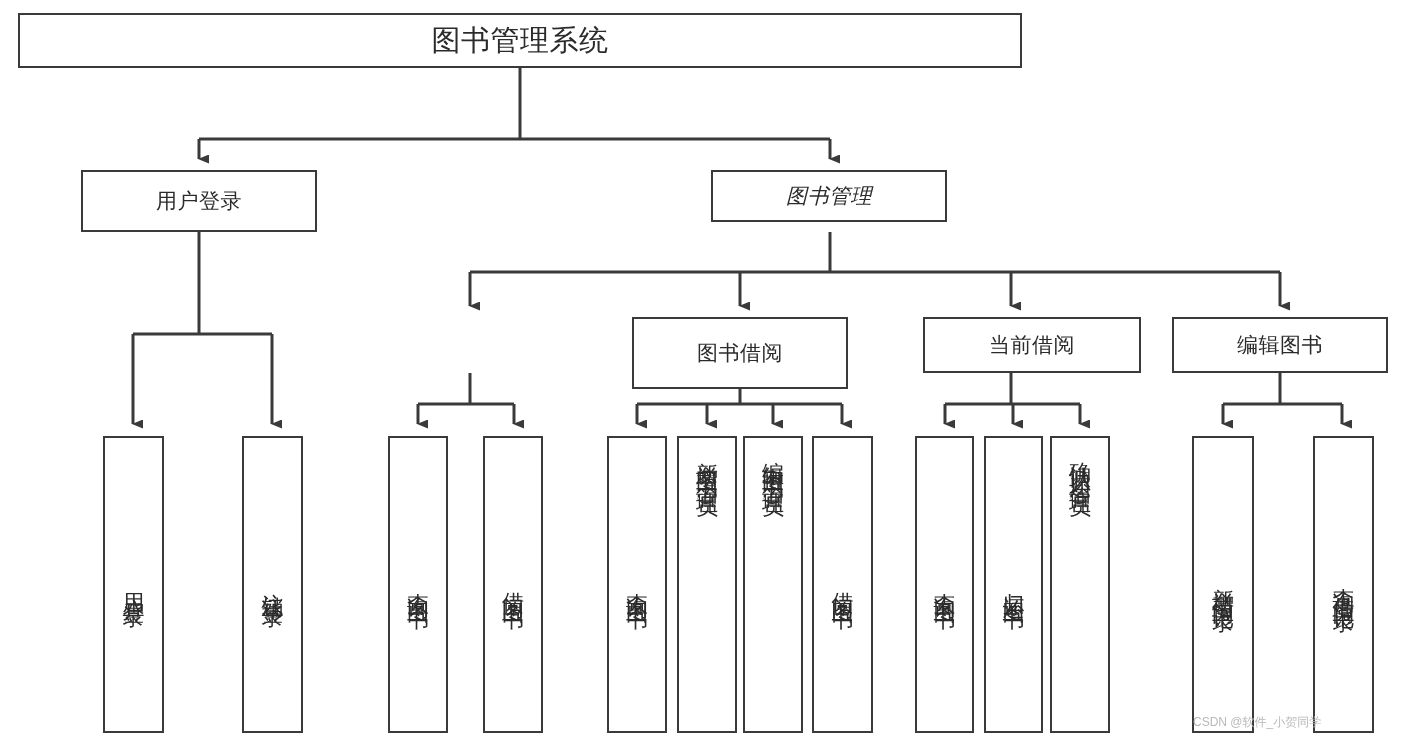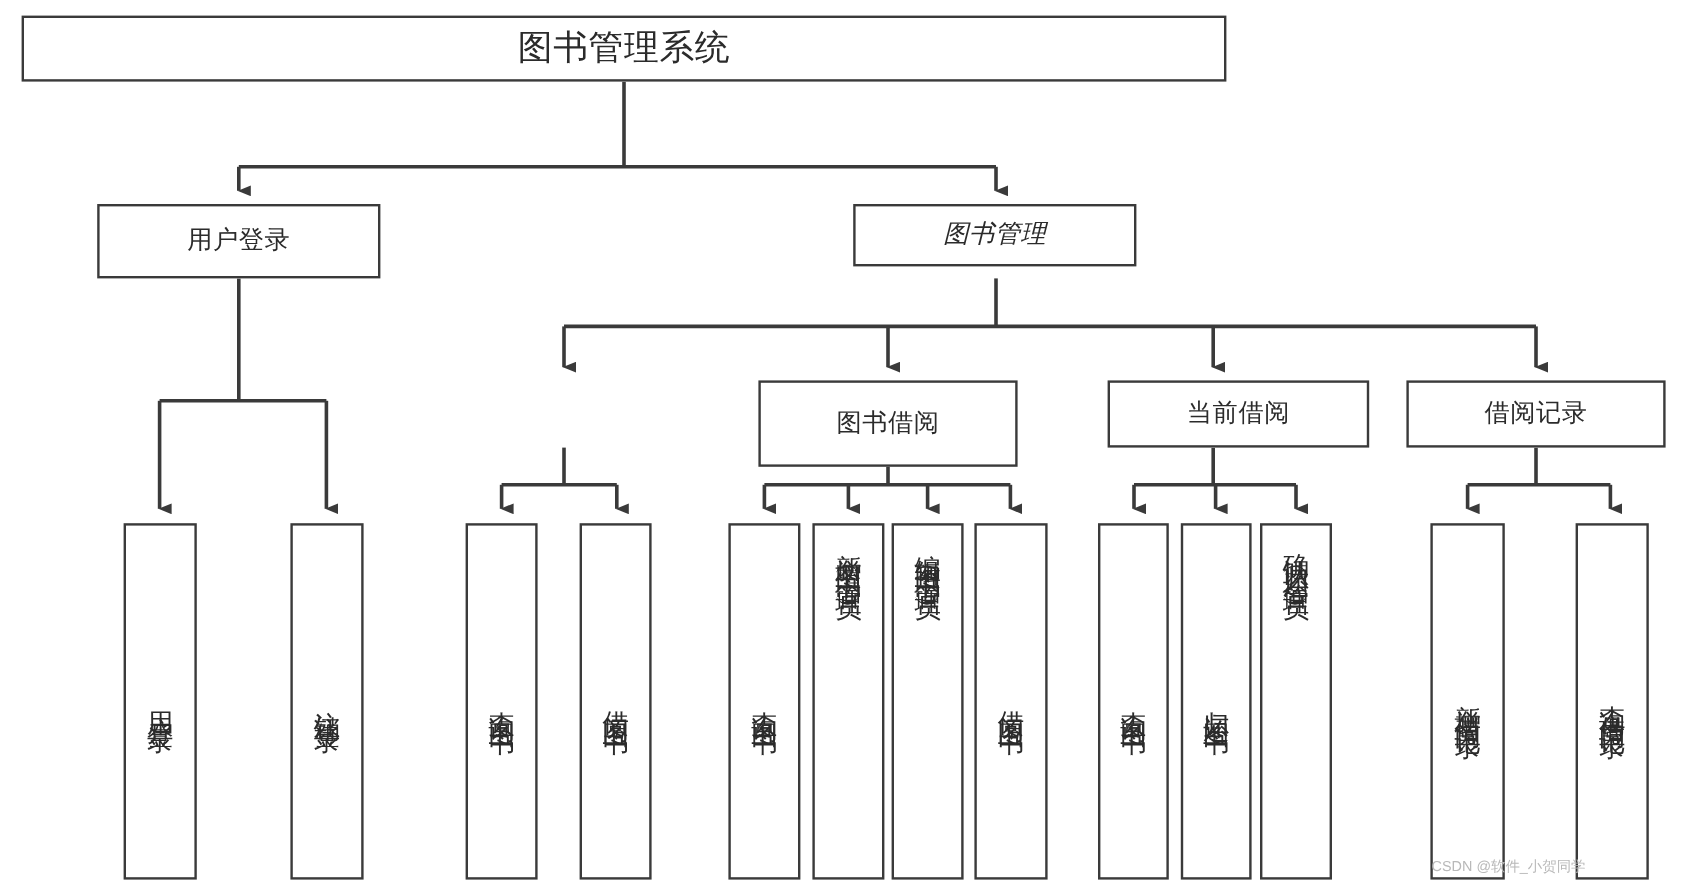--- a/index.html
+++ b/index.html
@@ -156,21 +156,21 @@
 
   <div class="node horizontal" style="left:632px; top:317px; width:216px; height:72px;">
     <span class="label">图书借阅</span>
   </div>
 
   <div class="node horizontal" style="left:902px; top:317px; width:218px; height:56px;margin-left:21px;">
     <span class="label">当前借阅</span>
   </div>
 
   <div class="node horizontal" style="left:1172px; top:317px; width:216px; height:56px;">
-    <span class="label">借阅记录</span>
+    <span class="label">编辑图书</span>
   </div>
 
   <div class="node vertical center" style="left:103px; top:436px; width:61px; height:297px;">
     <span class="label">用户登录</span>
   </div>
 
   <div class="node vertical center" style="left:242px; top:436px; width:61px; height:297px;">
     <span class="label">注销登录</span>
   </div>
 

